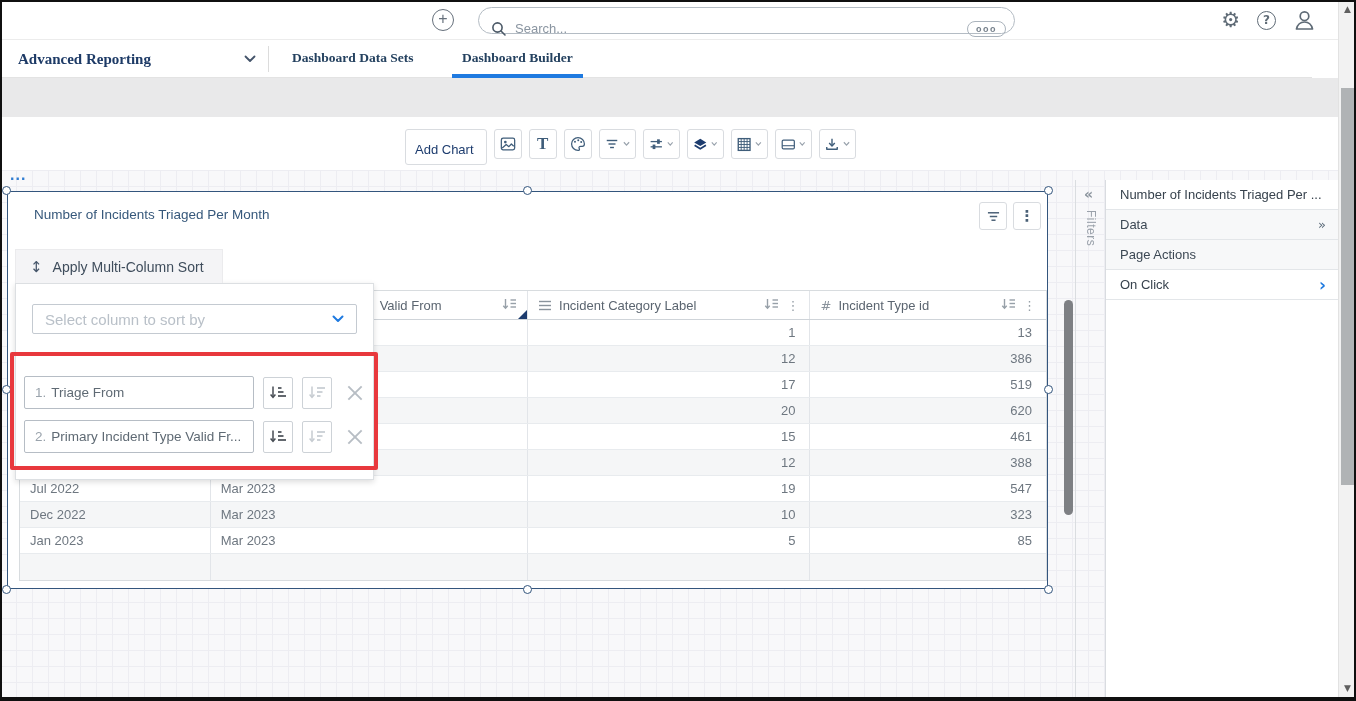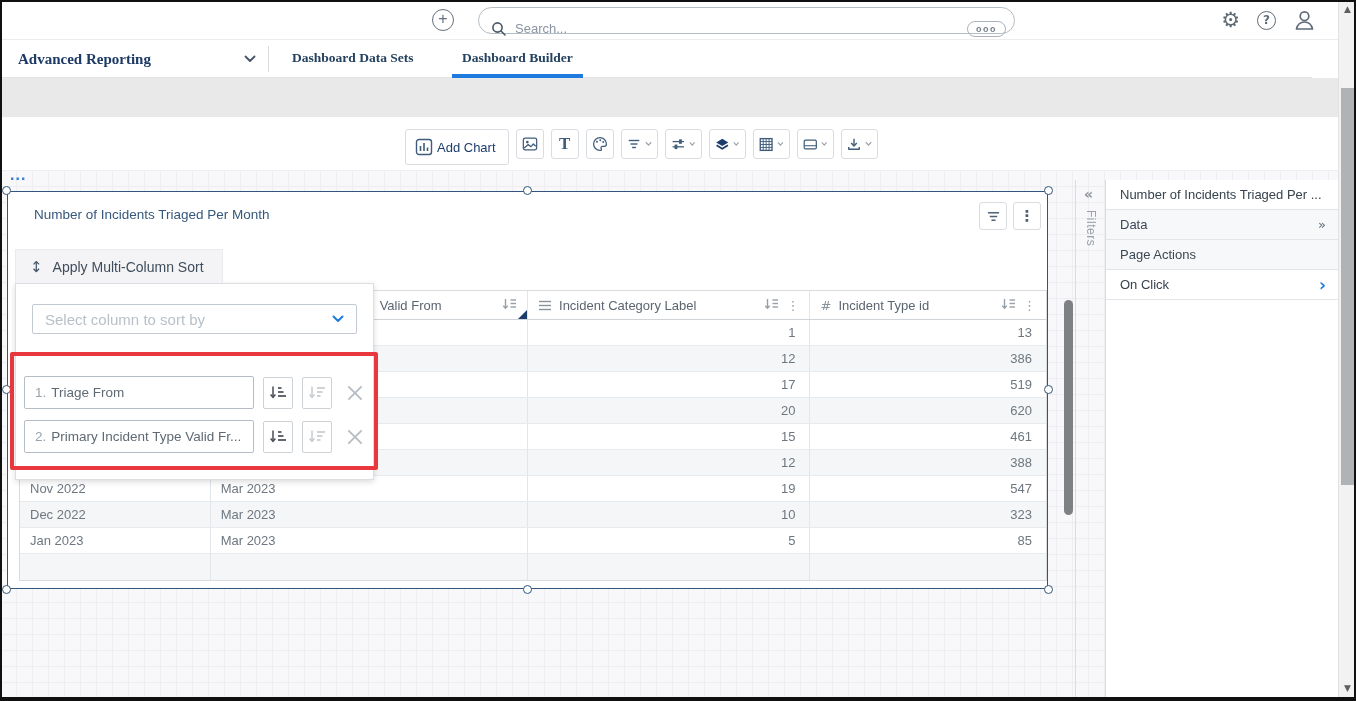--- a/index.html
+++ b/index.html
@@ -140,21 +140,21 @@
     </div>
     <div class="nav-divider"></div>
     <div class="tab tab1">Dashboard Data Sets</div>
     <div class="tab tab2">Dashboard Builder</div>
   </div>
 
   <div class="grayband"></div>
 
   <div class="toolbar">
     <div class="toolbar-row">
-      <div class="tbtn" style="padding:17px 9px;">
+      <div class="tbtn" style="padding:17px 9px;flex-direction:column;">
         <svg width="18" height="18" viewBox="0 0 18 18">
           <rect x="1.5" y="1.5" width="15" height="15" rx="2.5" fill="none" stroke="#3f5d7a" stroke-width="1.4"></rect>
           <line x1="5.5" y1="13" x2="5.5" y2="8" stroke="#3f5d7a" stroke-width="1.6"></line>
           <line x1="9" y1="13" x2="9" y2="5" stroke="#3f5d7a" stroke-width="1.6"></line>
           <line x1="12.5" y1="13" x2="12.5" y2="9.5" stroke="#3f5d7a" stroke-width="1.6"></line>
         </svg>
         <span class="tbtn-label">Add Chart</span>
       </div>
       <div class="tbtn" style="width:28px;">
         <svg width="18" height="18" viewBox="0 0 18 18">
@@ -336,21 +336,21 @@
               <div class="tcell c2">15</div>
               <div class="tcell c3">461</div>
             </div>
             <div class="trow">
               <div class="tcell c0"></div>
               <div class="tcell c1"></div>
               <div class="tcell c2">12</div>
               <div class="tcell c3">388</div>
             </div>
             <div class="trow">
-              <div class="tcell c0">Nov 2022</div>
+              <div class="tcell c0">Jul 2022</div>
               <div class="tcell c1">Mar 2023</div>
               <div class="tcell c2">19</div>
               <div class="tcell c3">547</div>
             </div>
             <div class="trow">
               <div class="tcell c0">Dec 2022</div>
               <div class="tcell c1">Mar 2023</div>
               <div class="tcell c2">10</div>
               <div class="tcell c3">323</div>
             </div>

